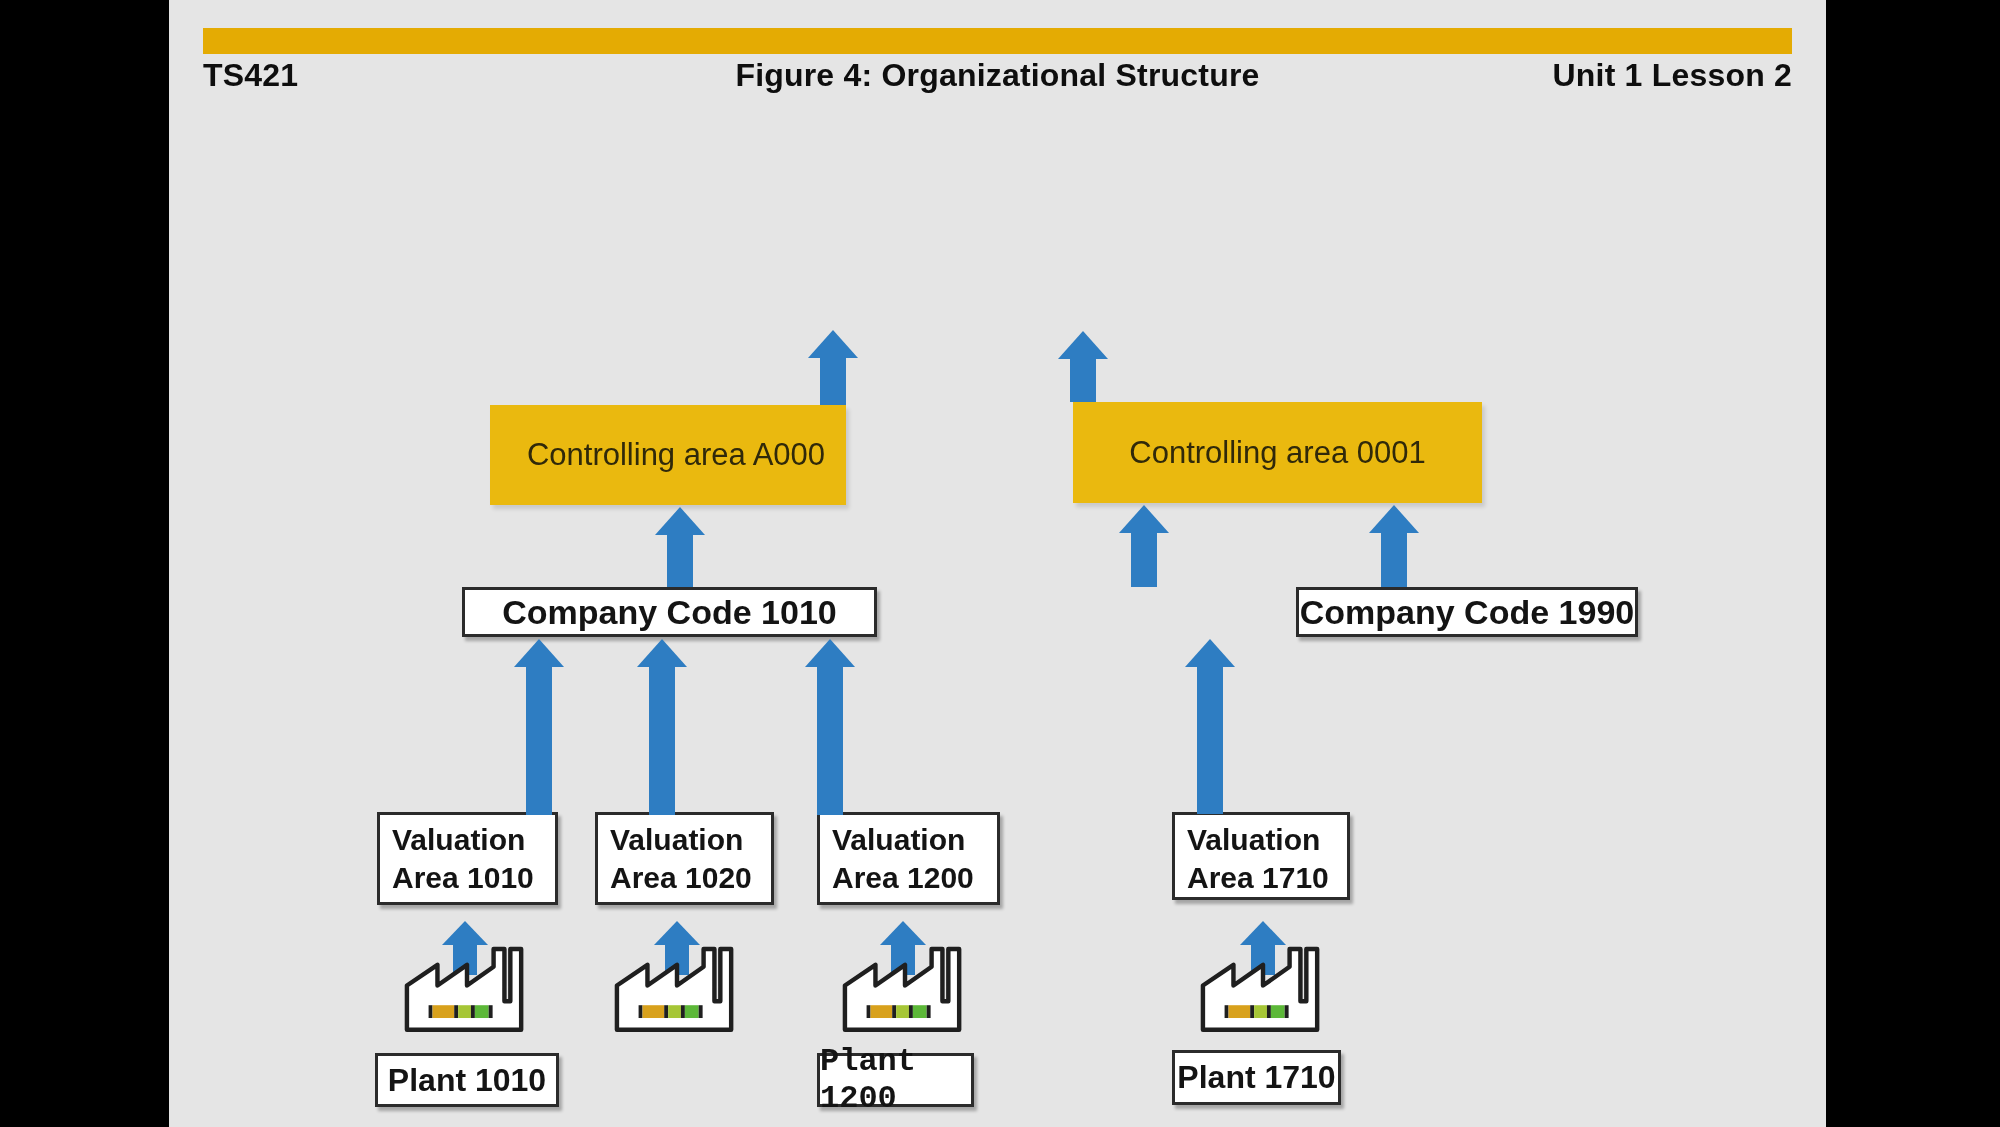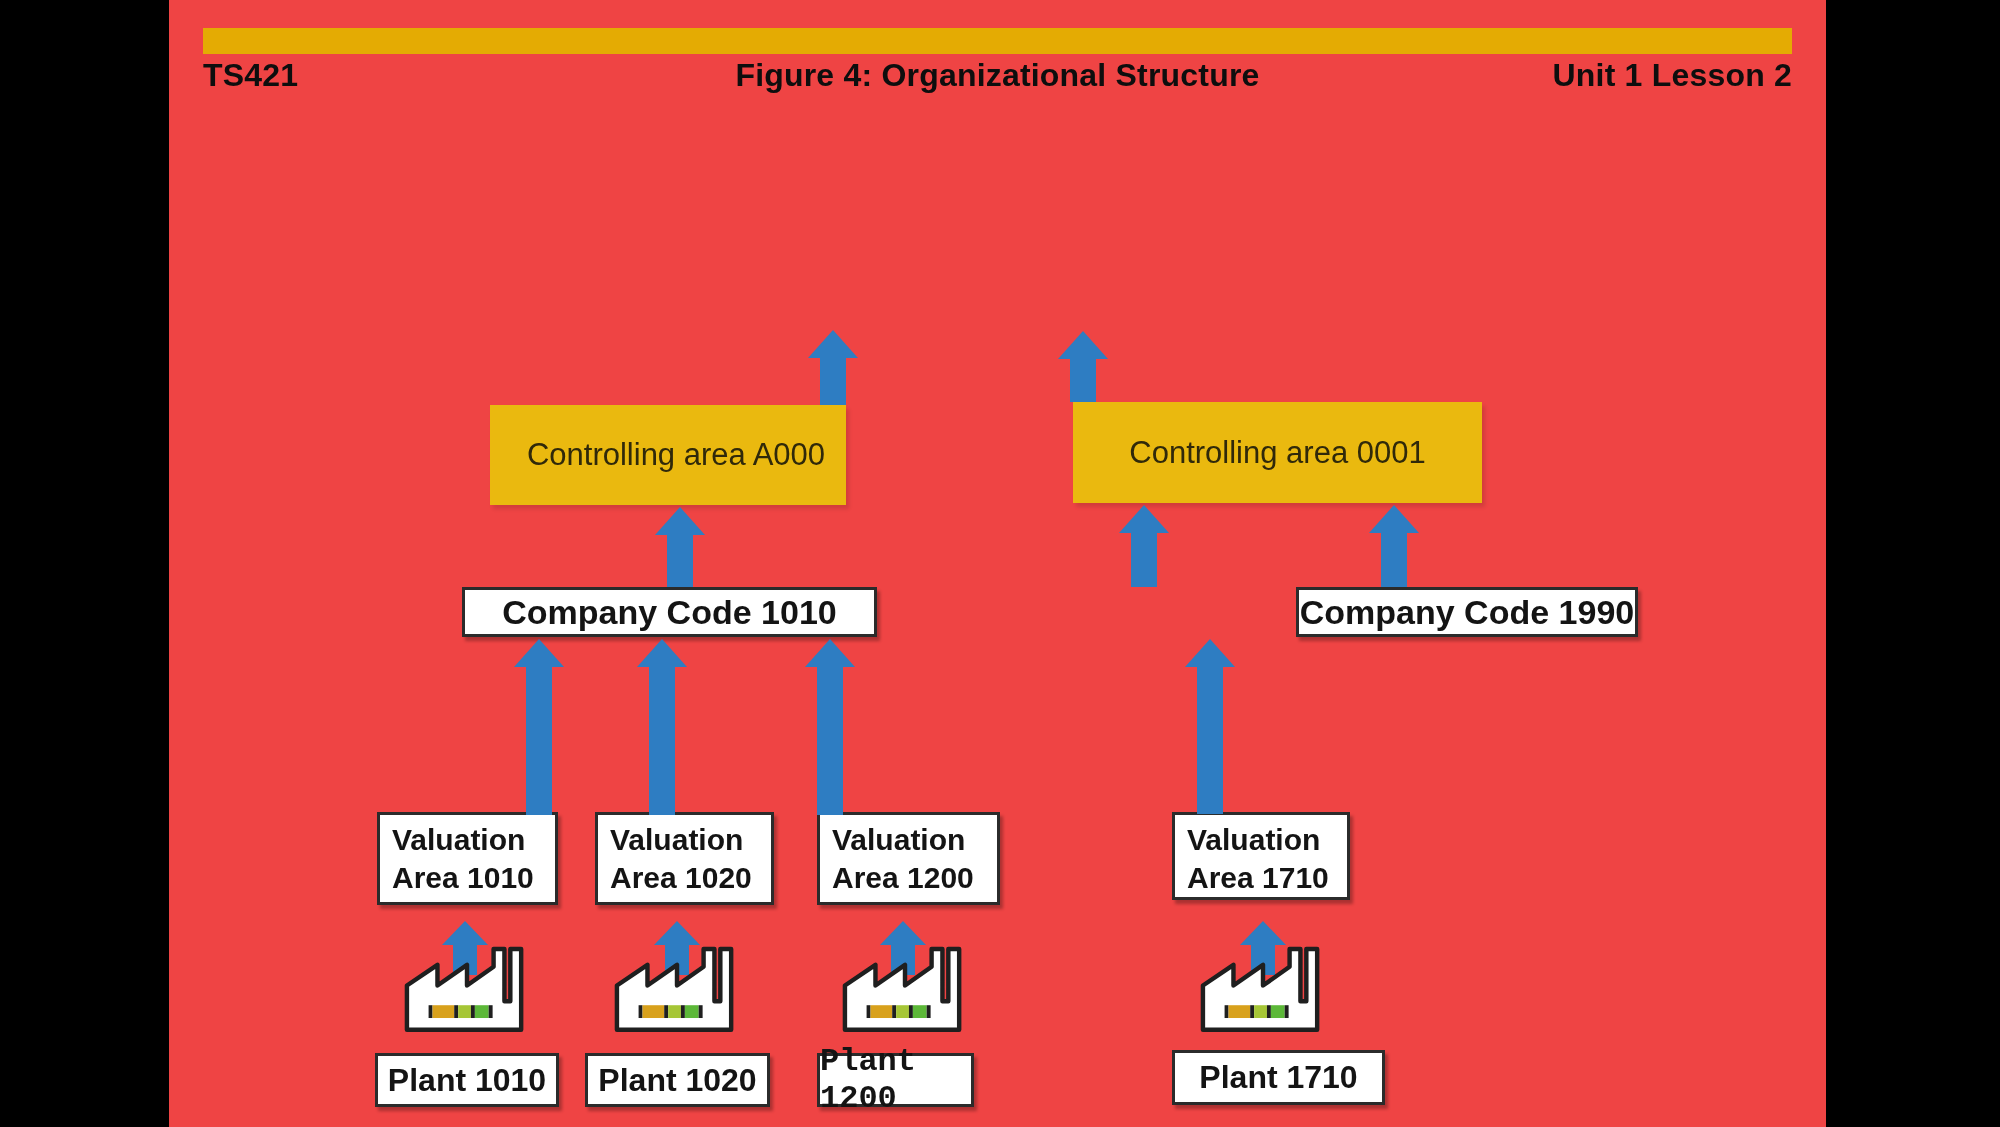--- a/index.html
+++ b/index.html
@@ -1,18 +1,18 @@
 <!DOCTYPE html>
 <html><head>
 <meta charset="utf-8">
 <style>
   html,body{margin:0;padding:0;background:#000;}
   .canvas{position:relative;width:2000px;height:1127px;background:#000;overflow:hidden;
           font-family:"Liberation Sans","DejaVu Sans",sans-serif;}
-  .slide{position:absolute;left:169px;top:0;width:1657px;height:1127px;background:#ef4444;}
+  .slide{position:absolute;left:169px;top:0;width:1657px;height:1127px;background:#e5e5e5;}
 
   
   .top-bar{position:absolute;left:34px;top:28px;width:1589px;height:26px;background:#e4ab03;}
   .header-row{position:absolute;left:34px;top:57px;width:1589px;display:grid;
               grid-template-columns:1fr auto 1fr;align-items:baseline;
               font-size:32px;font-weight:bold;color:#0e0e0e;letter-spacing:0.2px;}
   .header-row .left{text-align:left;}
   .header-row .mid{text-align:right;}
   .header-row .right{text-align:right;}
 
@@ -33,21 +33,21 @@
   .va-box{font-size:30px;line-height:38px;align-items:flex-start;justify-content:flex-start;
           padding:6px 0 8px 12px;white-space:pre-line;}
   .va-1010{left:208px;top:812px;width:181px;height:93px;}
   .va-1020{left:426px;top:812px;width:179px;height:93px;}
   .va-1200{left:648px;top:812px;width:183px;height:93px;}
   .va-1710{left:1003px;top:812px;width:178px;height:88px;}
   .plant-box{font-size:32px;}
   .p-1010{left:206px;top:1053px;width:184px;height:54px;}
   .p-1020{left:416px;top:1053px;width:185px;height:54px;}
   .p-1200{left:648px;top:1053px;width:157px;height:54px;font-family:Liberation Mono, monospace;}
-  .p-1710{left:1003px;top:1050px;width:213px;height:55px;}
+  .p-1710{left:1003px;top:1050px;width:169px;height:55px;}
 
   
   .arrow{position:absolute;z-index:2;width:50px;display:flex;flex-direction:column;align-items:center;}
   .arrow .head{width:0;height:0;border-left:25px solid transparent;border-right:25px solid transparent;
                border-bottom:28px solid #2e7dc2;}
   .arrow .shaft{width:26px;background:#2e7dc2;}
   .arrow.small{width:46px;}
   .arrow.small .head{border-left-width:23px;border-right-width:23px;border-bottom-width:24px;}
   .arrow.small .shaft{width:24px;}
 
@@ -201,23 +201,20 @@
         <rect x="57" y="66" width="13" height="13" fill="#a6c636"></rect>
         <rect x="70" y="66" width="4" height="13" fill="#1f1f1f"></rect>
         <rect x="74" y="66" width="14" height="13" fill="#5cb838"></rect>
         <rect x="88" y="66" width="4" height="13" fill="#1f1f1f"></rect>
       </g>
     </svg>
 
     <div class="box whitebox plant-box p-1010">
       <span>Plant 1010</span>
     </div>
-    <div class="box whitebox plant-box p-1020">
-      <span>Plant 1020</span>
-    </div>
     <div class="box whitebox plant-box p-1200">
       <span>Plant 1200</span>
     </div>
     <div class="box whitebox plant-box p-1710">
       <span>Plant 1710</span>
     </div>
 
   </div>
 </div>
 

